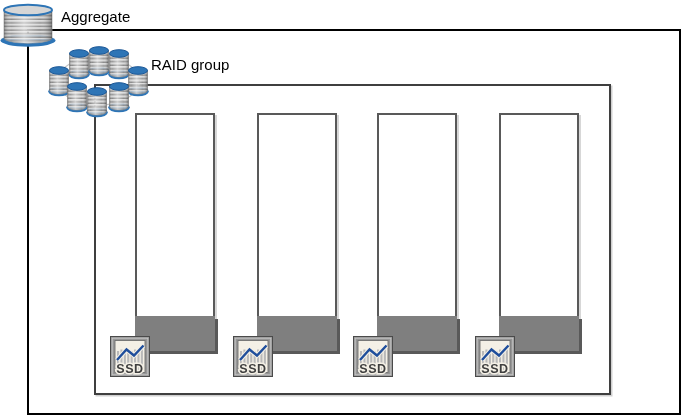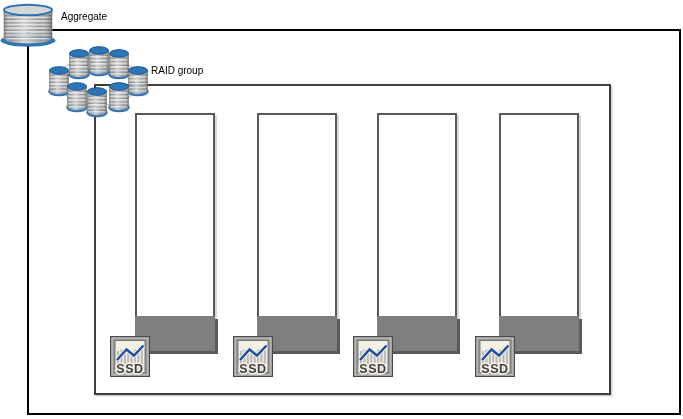--- a/index.html
+++ b/index.html
@@ -12,24 +12,24 @@
   .box-outer{
     left:27px;top:29px;width:654px;height:386px;
     border:2.5px solid #000000;box-sizing:border-box;background:transparent;
   }
   .box-inner{
     left:94px;top:84px;width:517px;height:311px;
     border:2px solid #3f3f3f;box-sizing:border-box;background:transparent;
     box-shadow:1.5px 1.5px 0 rgba(150,150,150,.45);
   }
   .label{
-    color:#000000;font-size:10px;line-height:18px;white-space:nowrap;
+    color:#000000;font-size:15px;line-height:18px;white-space:nowrap;
   }
   .lbl-aggregate{left:61px;top:8px;}
-  .lbl-raid{left:151px;top:62px;text-align:right;}
+  .lbl-raid{left:151px;top:56px;text-align:right;}
   .disk-column{
     top:113px;width:80px;height:238px;
     background:#ffffff;border:2px solid #595959;box-sizing:border-box;
     box-shadow:2px 2px 0 rgba(140,140,140,.35);
   }
   .col-1{left:135px;} .col-2{left:257px;} .col-3{left:377px;} .col-4{left:499px;}
   .disk-used{
     position:absolute;left:-2px;right:-2px;bottom:-2px;height:35px;
     background:#7f7f7f;box-shadow:3px 3px 0 #595959;
   }

